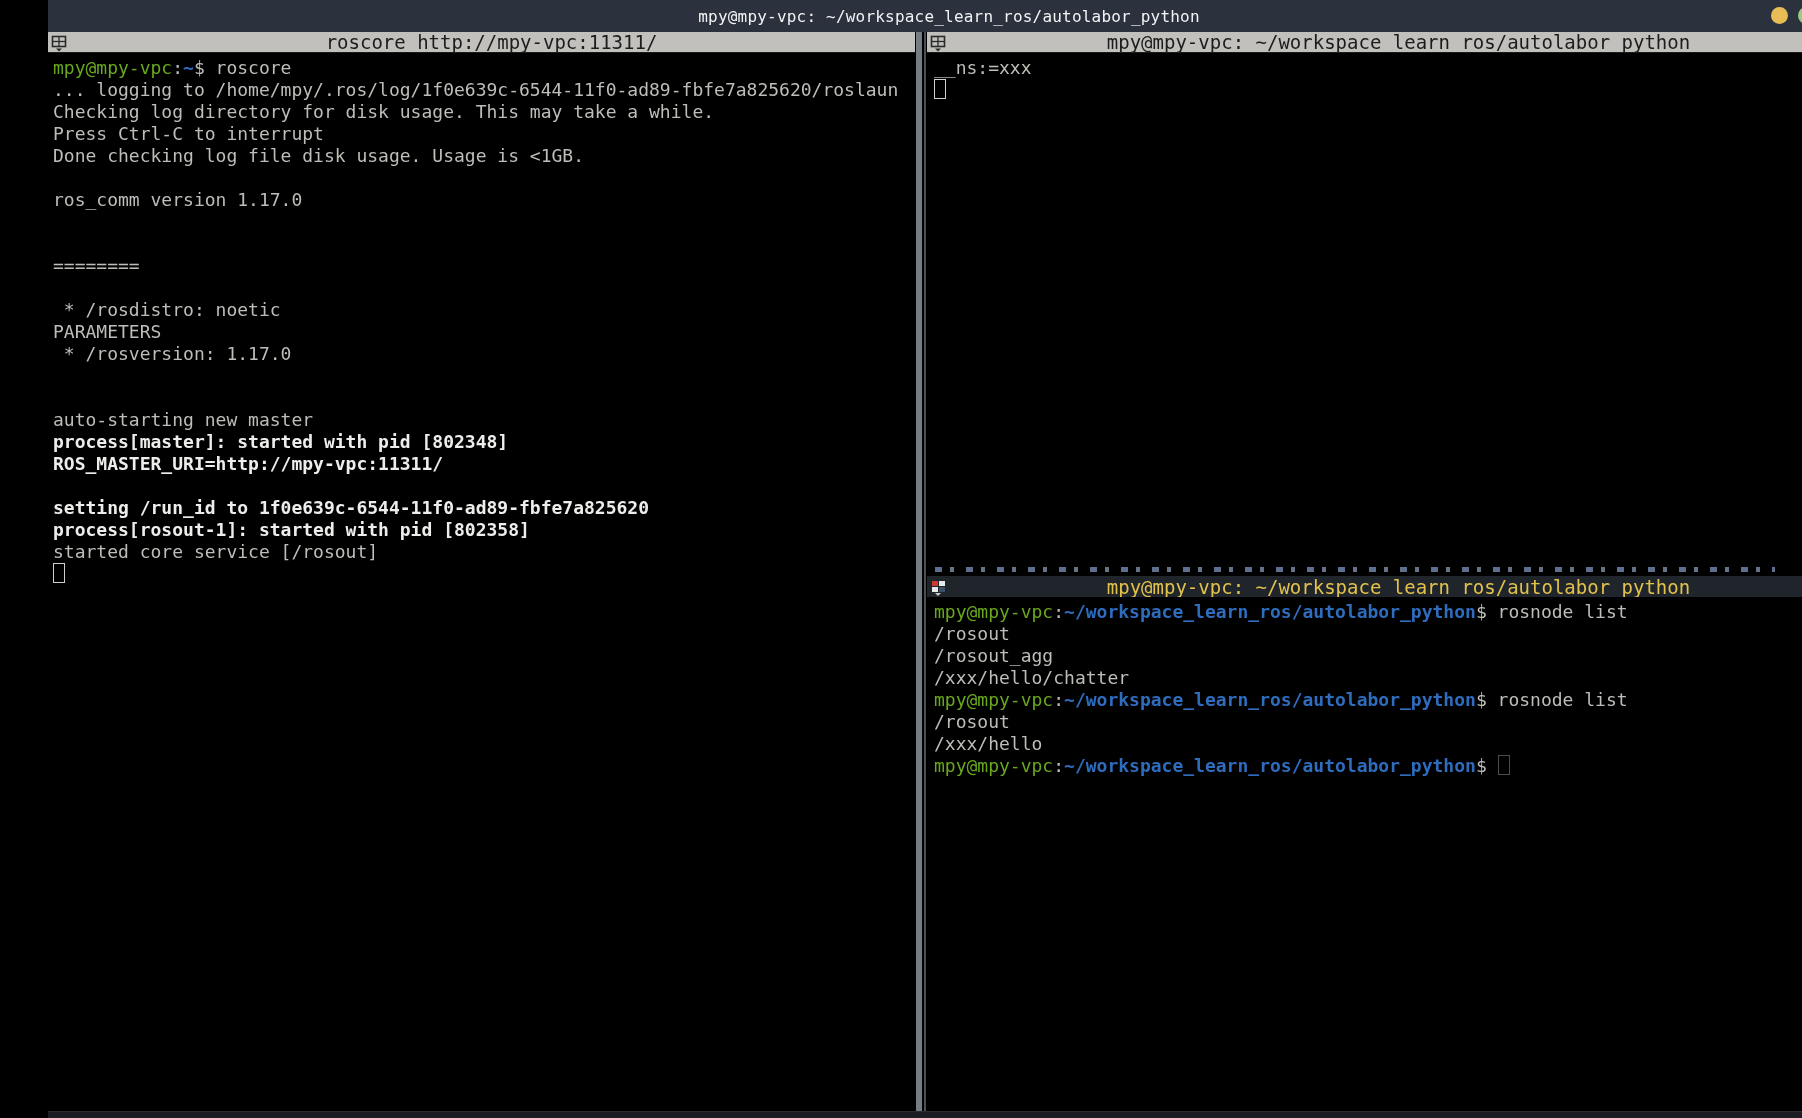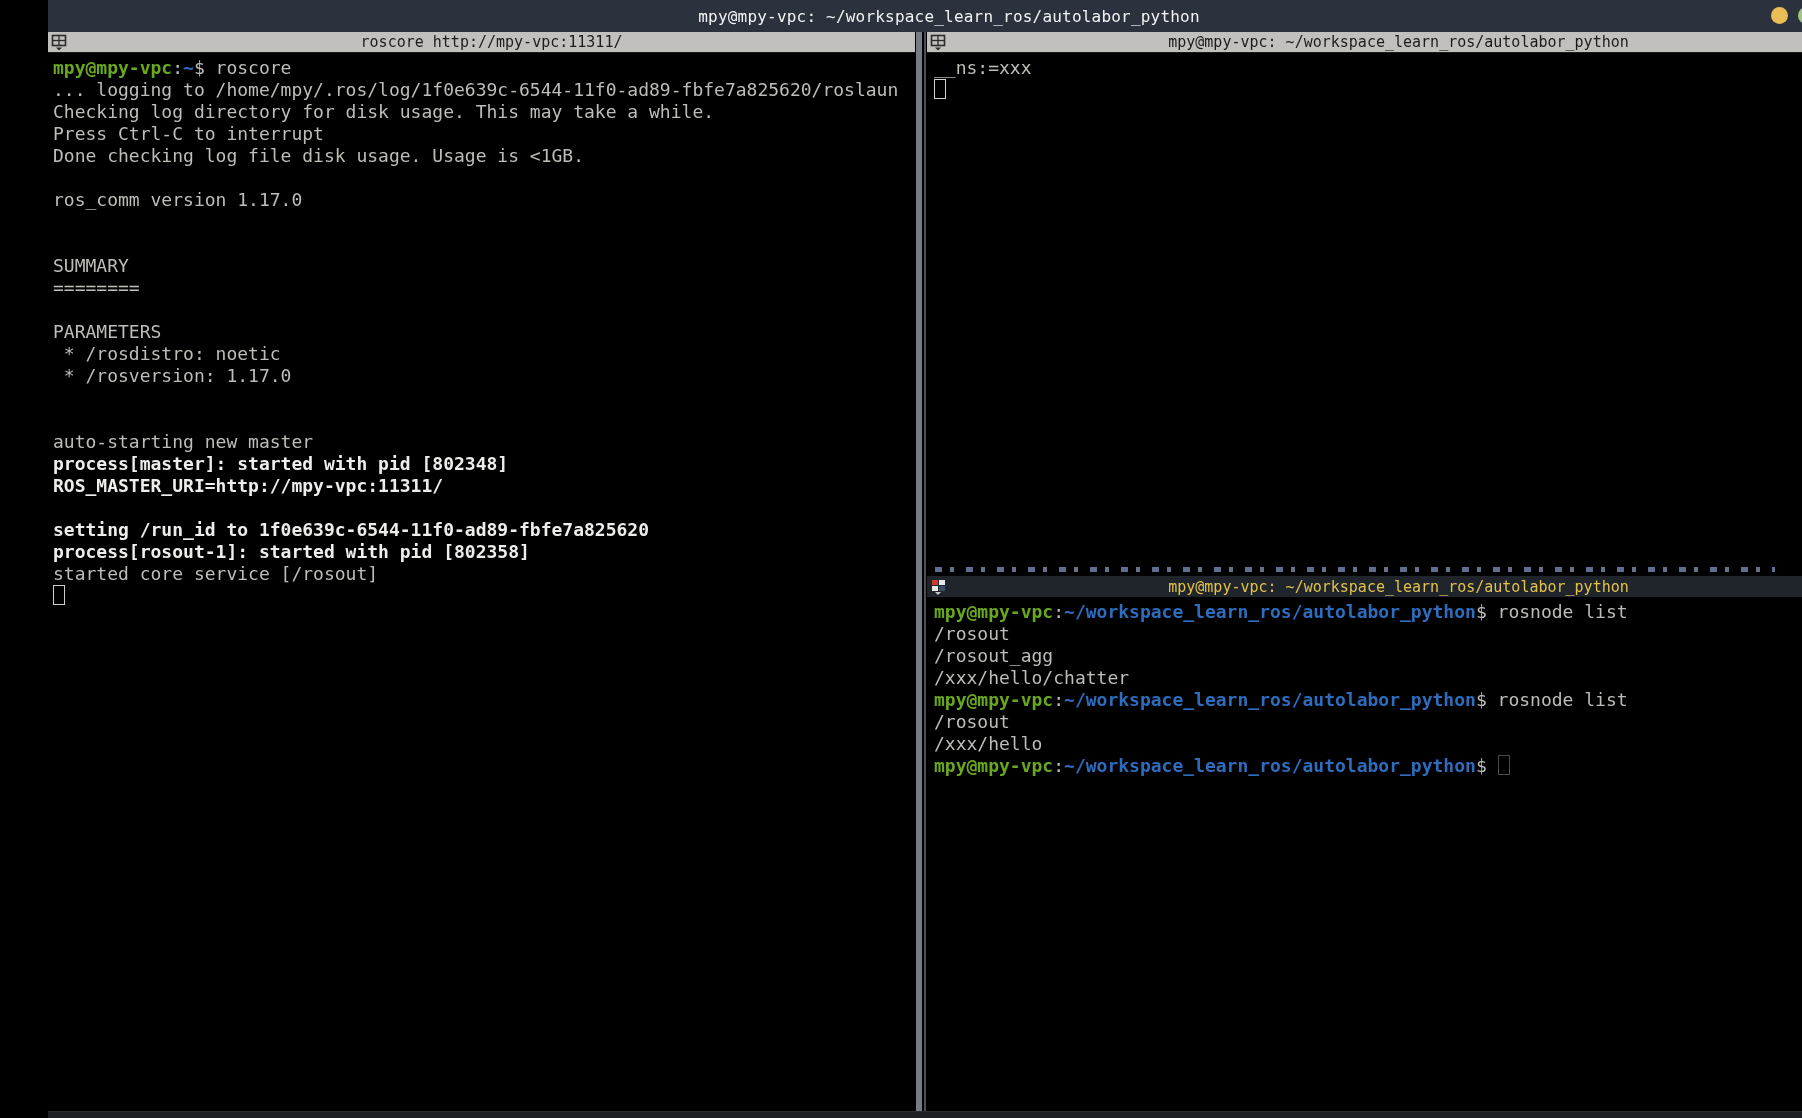--- a/index.html
+++ b/index.html
@@ -6,30 +6,30 @@
   #stage{position:relative;width:1802px;height:1118px;background:var(--c-termbg);overflow:hidden;
          font-family:"DejaVu Sans Mono", monospace;margin-left:48px;}
   
   .win-titlebar{position:absolute;left:0;top:0;width:1802px;height:32px;background:var(--c-winbar);
                 display:flex;align-items:center;justify-content:center;}
   .win-title{color:var(--c-wintext);font-size:16px;letter-spacing:0.2px;}
   .win-buttons{position:absolute;right:8px;top:7px;display:flex;gap:10px;}
   .wbtn{width:17px;height:17px;border-radius:50%;display:inline-block;}
   .wbtn.min{background:var(--c-btnmin);} .wbtn.max{background:var(--c-btnmax);} .wbtn.close{background:var(--c-btnclose);}
   
-  .pane-titlebar{position:absolute;height:20px;display:flex;align-items:center;font-size:15px;justify-content:flex-end;}
+  .pane-titlebar{position:absolute;height:20px;display:flex;align-items:center;font-size:19px;justify-content:flex-end;}
   .pane-titlebar.inactive{background:var(--c-inactbar);color:var(--c-inacttext);border-bottom:1px solid #17191c;}
   .pane-titlebar.focused{background:var(--c-focusbar);color:var(--c-focustext);border-top:1px solid #000;border-bottom:1px solid #000;}
   .pane-title-text{flex:1;text-align:center;white-space:nowrap;overflow:hidden;}
   .grid-icon{width:17px;height:17px;margin-left:3px;flex:0 0 auto;display:inline-block;}
   
   .term{position:absolute;background:var(--c-termbg);padding:4px 0 0 5px;overflow:hidden;}
   .t-line{height:22px;line-height:22px;font-size:18px;white-space:pre;color:var(--c-fg);}
   .seg{white-space:pre;}
-  .seg-green{color:var(--c-green);font-weight:bold;}
+  .seg-green{color:var(--c-green);font-weight:normal;}
   .seg-blue{color:var(--c-blue);font-weight:bold;}
   .seg-fg{color:var(--c-fg);}
   .seg-boldw{color:var(--c-boldw);font-weight:bold;}
   .cursor{display:inline-block;width:10px;height:18px;vertical-align:-3px;}
   .cursor.hollow{border:1px solid #cfd0ca;}
   .cursor.dim{border:1px solid rgba(215,216,210,0.35);}
   
   .vsplit{position:absolute;left:867px;top:32px;width:12px;height:1080px;
           background:linear-gradient(90deg,#000 0 1px,var(--c-split) 1px 7px,#000 7px 9px,#4a5058 9px 11px,#000 11px 12px);}
   .clipped-row{position:absolute;left:887px;top:567px;width:840px;height:5px;opacity:0.85;
@@ -64,25 +64,24 @@
   <div class="term" id="term-left" style="left:0;top:53px;width:862px;height:1052px;">
       <div class="t-line"><span class="seg seg-green">mpy@mpy-vpc</span><span class="seg seg-fg">:</span><span class="seg seg-blue">~</span><span class="seg seg-fg">$ roscore</span></div>
       <div class="t-line"><span class="seg seg-fg">... logging to /home/mpy/.ros/log/1f0e639c-6544-11f0-ad89-fbfe7a825620/roslaun</span></div>
       <div class="t-line"><span class="seg seg-fg">Checking log directory for disk usage. This may take a while.</span></div>
       <div class="t-line"><span class="seg seg-fg">Press Ctrl-C to interrupt</span></div>
       <div class="t-line"><span class="seg seg-fg">Done checking log file disk usage. Usage is &lt;1GB.</span></div>
       <div class="t-line"></div>
       <div class="t-line"><span class="seg seg-fg">ros_comm version 1.17.0</span></div>
       <div class="t-line"></div>
       <div class="t-line"></div>
-      <div class="t-line"><span class="seg seg-fg">SUMMARY</span></div>
       <div class="t-line"><span class="seg seg-fg">========</span></div>
       <div class="t-line"></div>
+      <div class="t-line"><span class="seg seg-fg"> * /rosdistro: noetic</span></div>
       <div class="t-line"><span class="seg seg-fg">PARAMETERS</span></div>
-      <div class="t-line"><span class="seg seg-fg"> * /rosdistro: noetic</span></div>
       <div class="t-line"><span class="seg seg-fg"> * /rosversion: 1.17.0</span></div>
       <div class="t-line"></div>
       <div class="t-line"></div>
       <div class="t-line"><span class="seg seg-fg">auto-starting new master</span></div>
       <div class="t-line"><span class="seg seg-boldw">process[master]: started with pid [802348]</span></div>
       <div class="t-line"><span class="seg seg-boldw">ROS_MASTER_URI=http://mpy-vpc:11311/</span></div>
       <div class="t-line"></div>
       <div class="t-line"><span class="seg seg-boldw">setting /run_id to 1f0e639c-6544-11f0-ad89-fbfe7a825620</span></div>
       <div class="t-line"><span class="seg seg-boldw">process[rosout-1]: started with pid [802358]</span></div>
       <div class="t-line"><span class="seg seg-fg">started core service [/rosout]</span></div>

